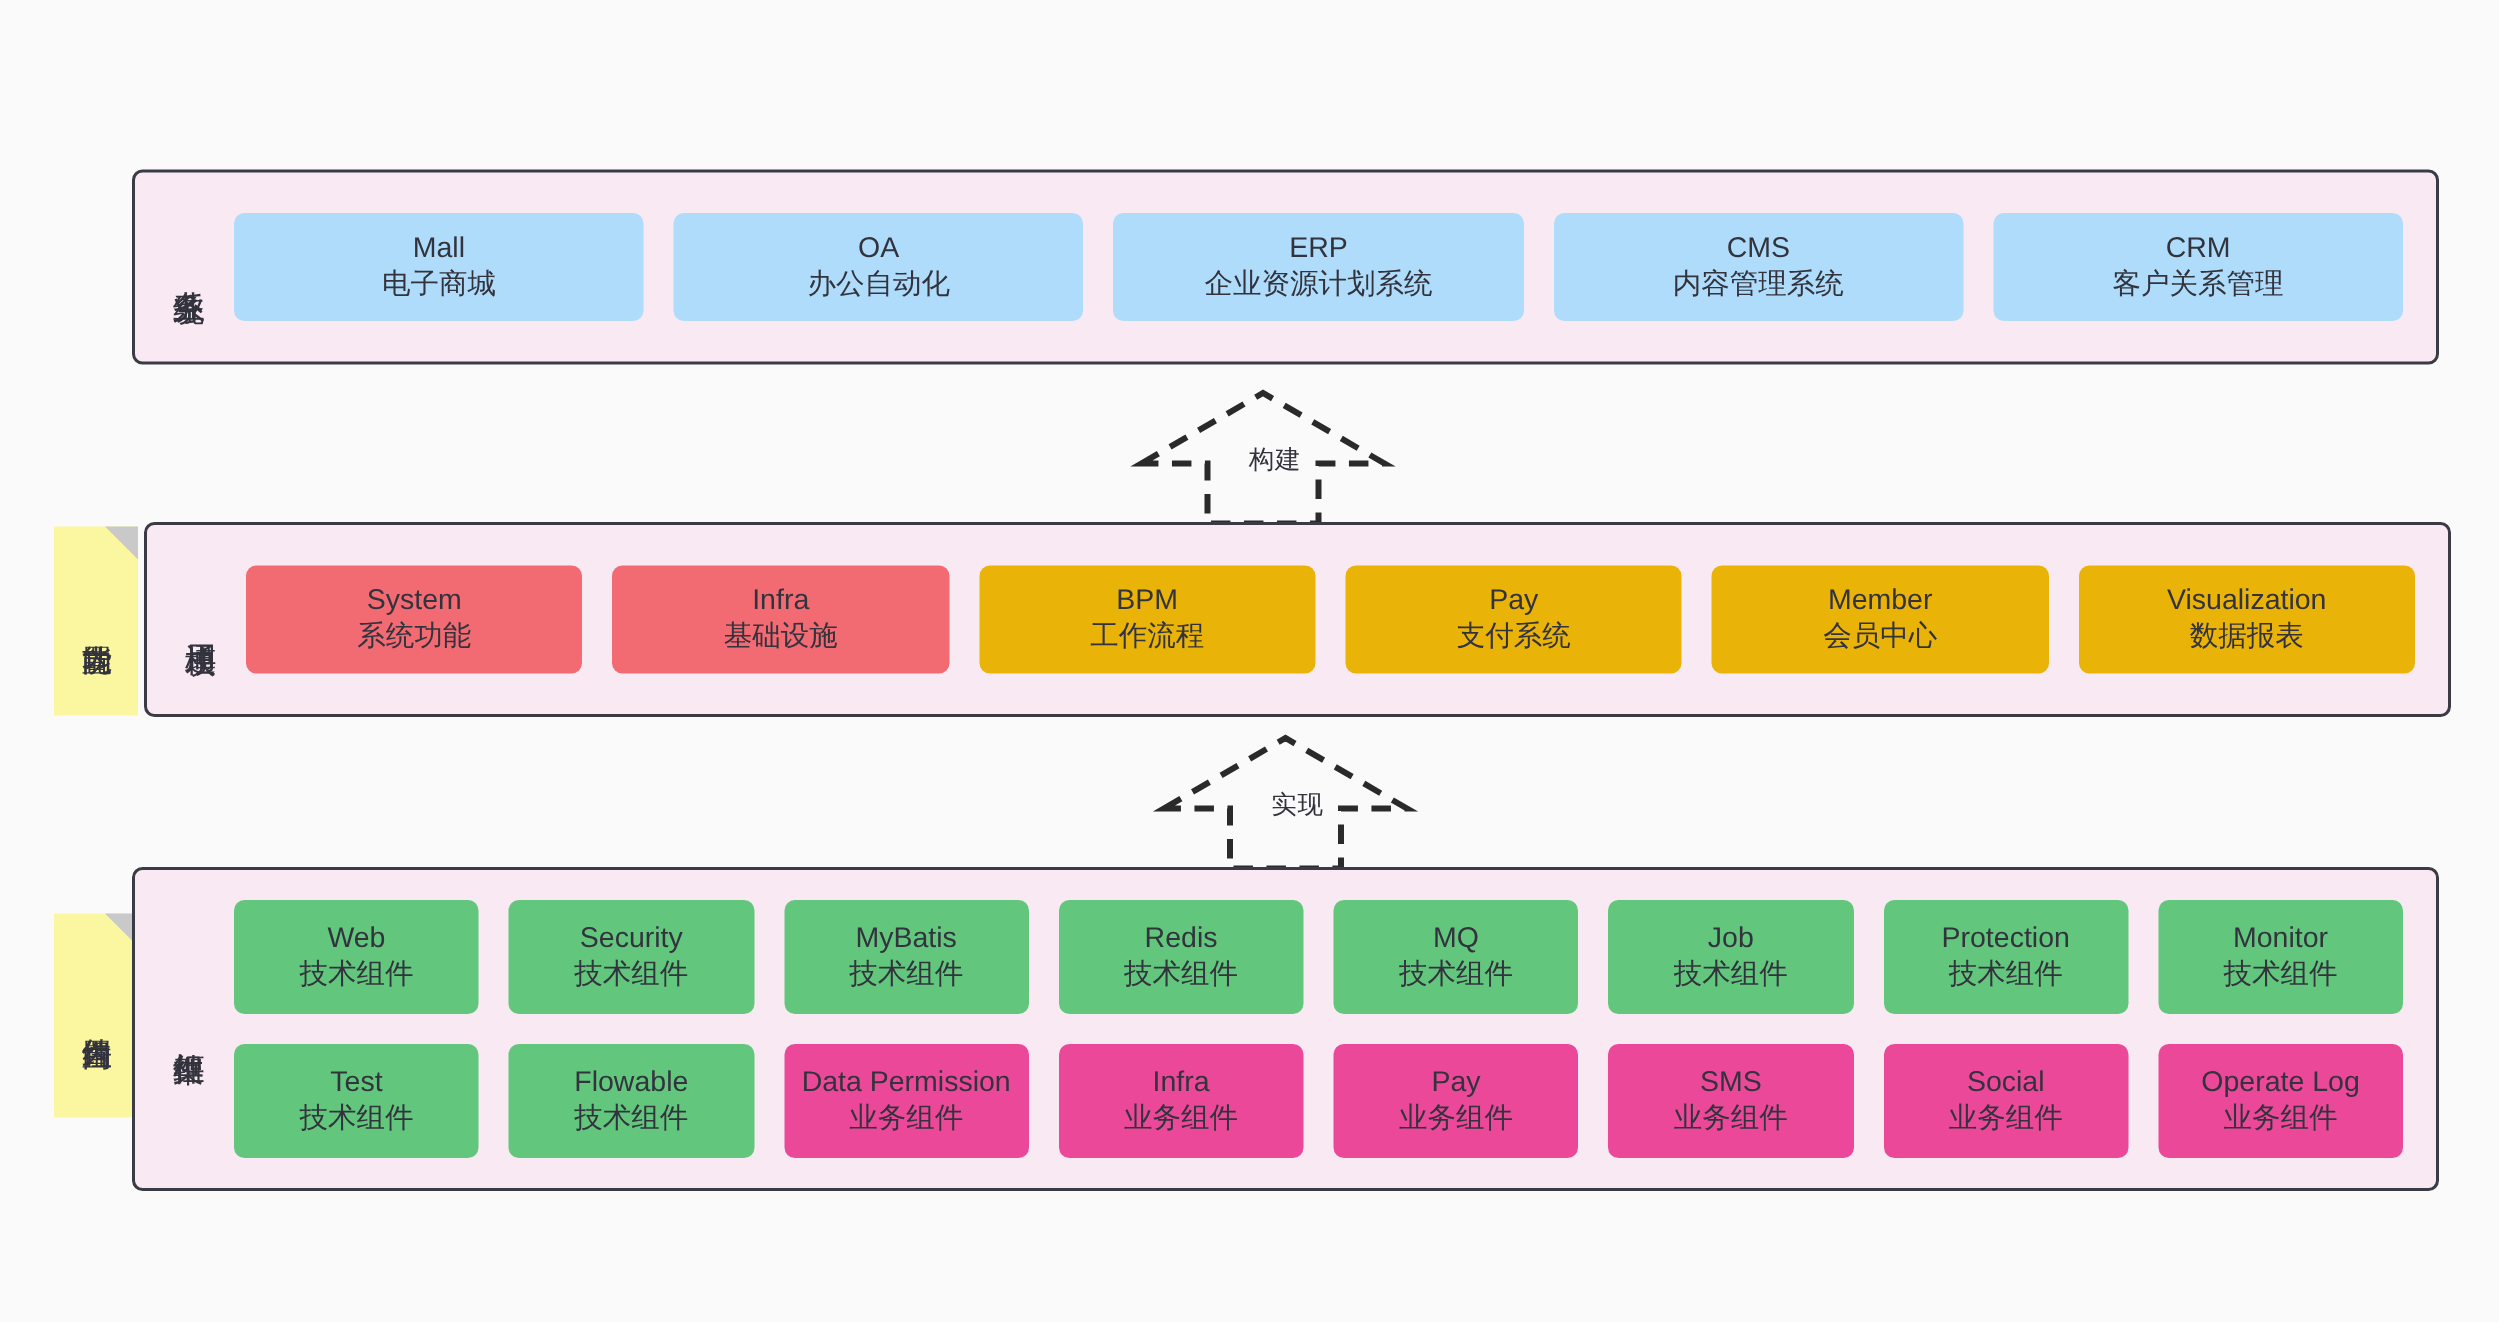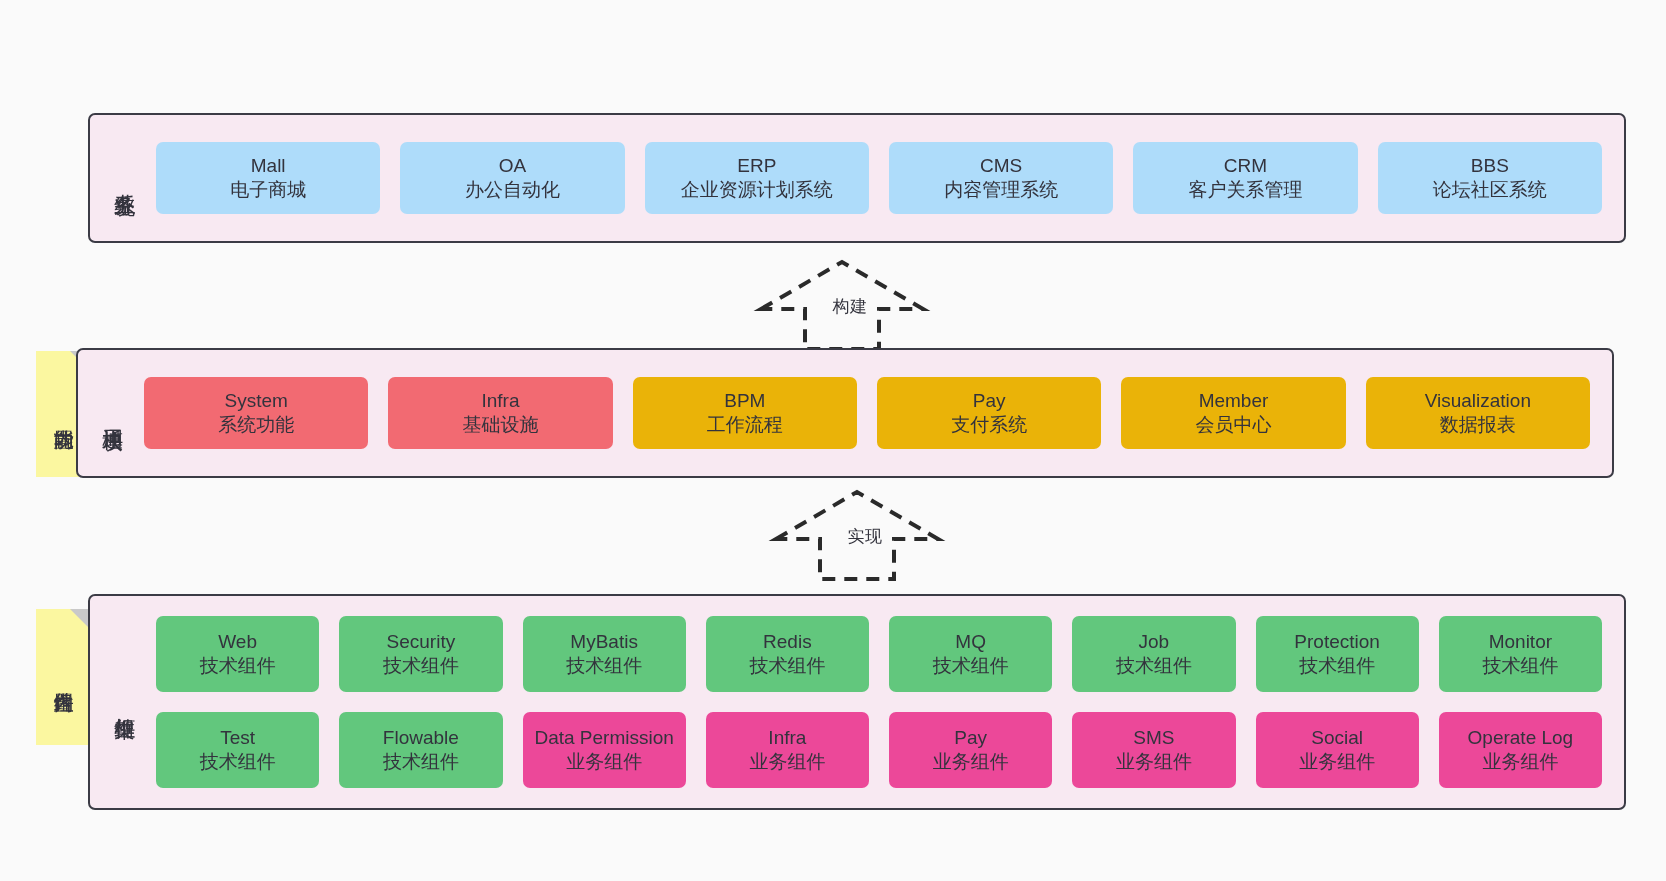--- a/index.html
+++ b/index.html
@@ -73,24 +73,24 @@
   .c-blue      {background:#aedcfa;}
   .c-red       {background:#f26a72;}
   .c-pink      {background:#eab308;}
   .c-green     {background:#62c77d;}
   .c-lightgreen{background:#ec4899;}
 
   
   #layer-business {left:88px; top:113px; width:1538px; height:130px;}
   #layer-business .card{height:72px;}
 
-  #layer-common   {left:76px; top:348px; width:1538px; height:130px;align-items:center;}
+  #layer-common   {left:96px; top:348px; width:1538px; height:130px;align-items:center;}
   #layer-common .card{height:72px;}
 
-  #layer-framework{left:88px; top:594px; width:1538px; height:216px;justify-content:center;}
+  #layer-framework{left:88px; top:578px; width:1538px; height:216px;justify-content:center;}
   #layer-framework .card{height:76px;}
   #layer-framework .layer-title{font-size:21px;}
 
   
   .note{
     position:absolute;
     width:56px;
     background:#fbf7a0;
     color:#33333d;
     font-size:20px;
@@ -151,24 +151,20 @@
           <span class="t2">企业资源计划系统</span>
         </div>
         <div class="card c-blue">
           <span class="t1">CMS</span>
           <span class="t2">内容管理系统</span>
         </div>
         <div class="card c-blue">
           <span class="t1">CRM</span>
           <span class="t2">客户关系管理</span>
         </div>
-        <div class="card c-blue">
-          <span class="t1">BBS</span>
-          <span class="t2">论坛社区系统</span>
-        </div>
       </div>
     </div>
   </div>
 
   <div class="arrow" id="arrow-build">
     <svg width="170" height="95" viewBox="0 0 170 95">
       <path d="M 4 51 L 85 4 L 166 51 L 122 51 L 122 91 L 48 91 L 48 51 Z" fill="none" stroke="#2a2a2a" stroke-width="4" stroke-dasharray="13,9" stroke-linecap="butt"></path>
     </svg>
     <div class="lbl">构建</div>
   </div>

